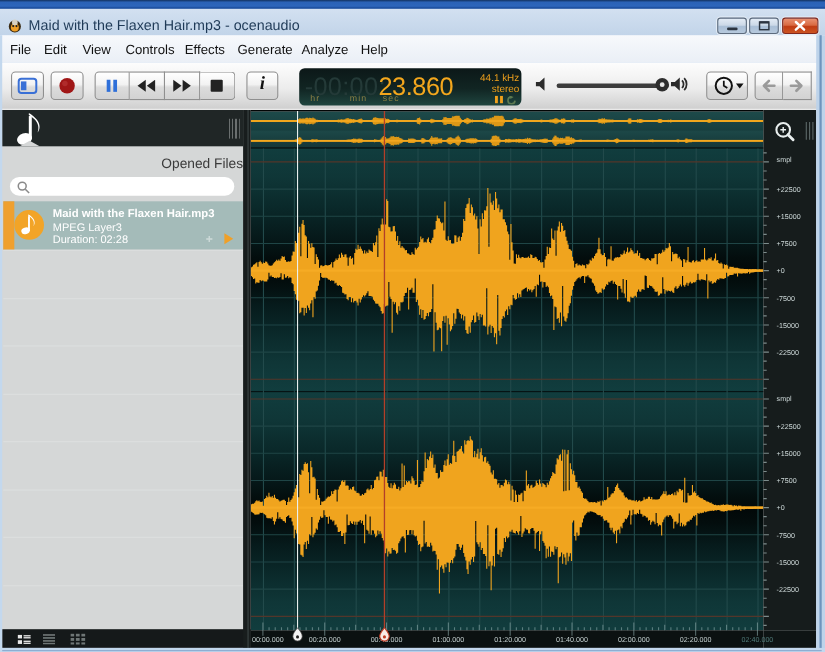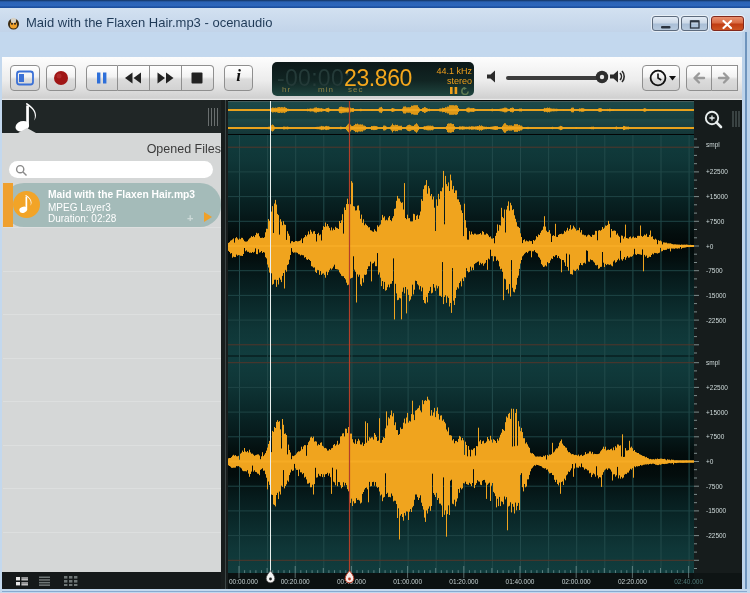--- a/index.html
+++ b/index.html
@@ -49,21 +49,21 @@
 #bborder { position:absolute; left:0; top:589px; width:750px; height:4px; background:#c3d8ee; }
 #bborder2 { position:absolute; left:2px; top:591px; width:745px; height:1px; background:#88aacf; }
 
 #sidehdr { position:absolute; left:2px; top:0px; width:219px; height:33px; background:#202626; }
 #notch { position:absolute; left:16px; top:28px; width:0; height:0;
   border-left:9px solid transparent; border-right:9px solid transparent; border-bottom:5px solid #d5d7d7; }
 #grip1 { position:absolute; left:206px; top:8px; width:10px; height:18px;
   background:repeating-linear-gradient(90deg,#6a6f6f 0 1px,transparent 1px 3px); }
 #openedfiles { position:absolute; left:2px; top:42px; width:219px; text-align:right; font-size:12.5px; color:#3b3b3b; }
 #search { position:absolute; left:9px; top:61px; width:204px; height:17px; background:#fff; border-radius:9px; }
-#entry { position:absolute; left:3px; top:83px; width:218px; height:44px; background:#a4bbb9;border-radius:21px; }
+#entry { position:absolute; left:3px; top:83px; width:218px; height:44px; background:#a4bbb9; }
 #entrystripe { position:absolute; left:0; top:0; width:10px; height:44px; background:#efa02f; }
 #entryicon { position:absolute; left:10px; top:8px; width:27px; height:27px; border-radius:50%; background:#f2a427; }
 #entrytitle { position:absolute; left:45px; top:6px; font-size:10.3px; font-weight:bold; color:#fff; }
 #entryl2 { position:absolute; left:45px; top:19px; font-size:10px; color:#fff; }
 #entryl3 { position:absolute; left:45px; top:30px; font-size:10px; color:#fff; }
 #entryplay { position:absolute; left:201px; top:29px; width:0; height:0;
   border-top:5px solid transparent; border-bottom:5px solid transparent; border-left:8px solid #f0a028; }
 #entryplus { position:absolute; left:184px; top:29px; font-size:11px; color:rgba(255,255,255,0.45); font-weight:bold;}
 .rowline { position:absolute; left:3px; width:218px; height:1px; background:#dddfdf; }
 
@@ -89,20 +89,30 @@
   <div class="wbtn" id="btnmin"><svg width="25" height="13">
         <rect x="8" y="8" width="9.5" height="2.6" rx="1" fill="#2b3440"></rect>
       </svg></div>
   <div class="wbtn" id="btnmax"><svg width="25" height="13">
         <rect x="8.5" y="3" width="8.5" height="7" fill="none" stroke="#2b3440" stroke-width="1.3"></rect>
         <rect x="8.5" y="2.4" width="8.5" height="2" fill="#2b3440"></rect>
       </svg></div>
   <div class="wbtn" id="btnclose"><svg width="31" height="13">
         <path d="M11.5 3 L19 10 M19 3 L11.5 10" stroke="#fff" stroke-width="2.2" stroke-linecap="round"></path>
       </svg></div>
+  <div id="menubar">
+    <span style="left:9px">File</span>
+      <span style="left:40px">Edit</span>
+      <span style="left:75px">View</span>
+    <span style="left:114px">Controls</span>
+      <span style="left:168px">Effects</span>
+      <span style="left:216px">Generate</span>
+    <span style="left:274px">Analyze</span>
+      <span style="left:328px">Help</span>
+  </div>
   <div id="toolbar">
     <div class="tbtn" style="left:10px;width:30px;"><svg width="28" height="24">
           <rect x="6" y="5.5" width="16" height="13" rx="2.5" fill="none" stroke="#3a70d6" stroke-width="1.8"></rect>
           <rect x="8" y="8" width="5" height="8" fill="#3a70d6"></rect>
         </svg></div>
     <div class="tbtn" style="left:46px;width:30px;"><svg width="28" height="24">
           <circle cx="14" cy="12" r="7" fill="#a01616"></circle>
           <circle cx="12" cy="10" r="2.5" fill="#c04040" opacity="0.5"></circle>
         </svg></div>
     <div class="tbtn" style="left:86px;width:32px;border-radius:4px 0 0 4px;"><svg width="30" height="24">

